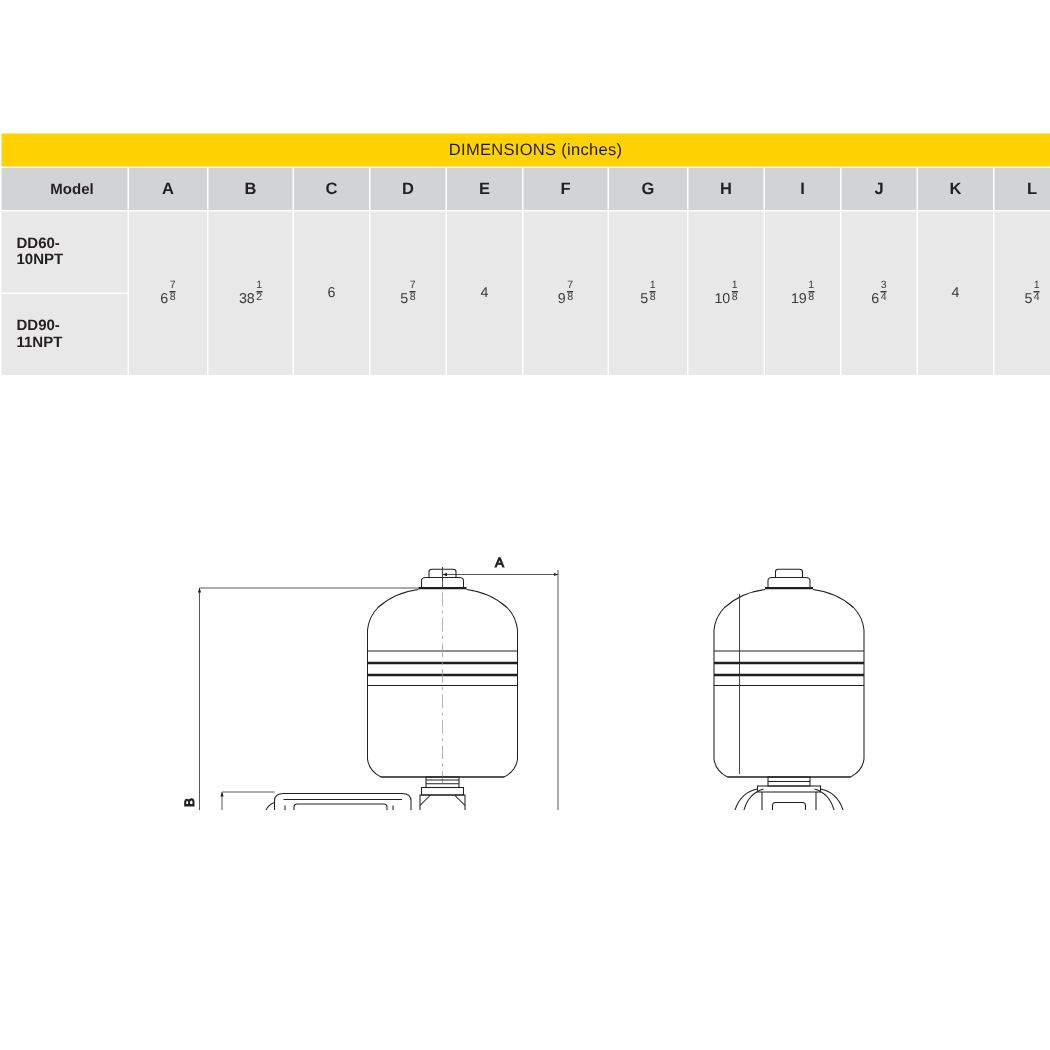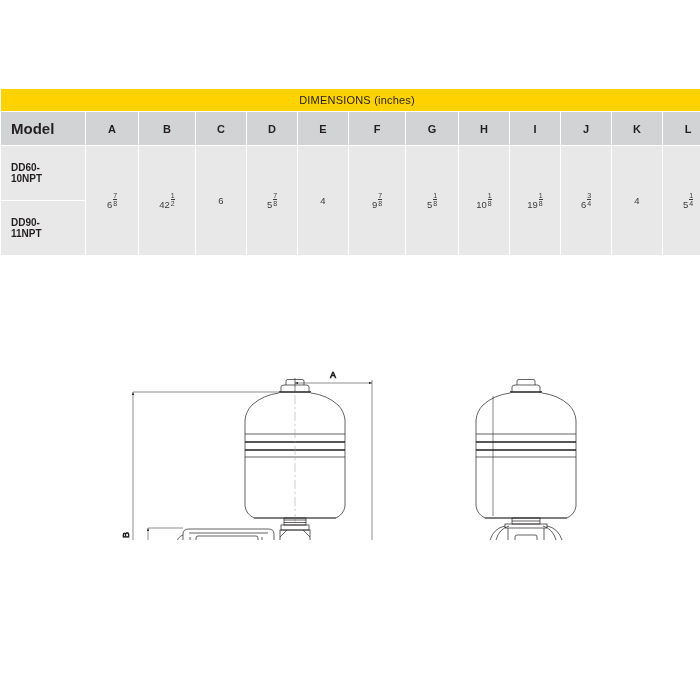--- a/index.html
+++ b/index.html
@@ -41,23 +41,23 @@
   }
   .head-row td {
     background: #d2d3d5;
     color: #231f20;
     text-align: center;
     font-size: 11px;
     font-weight: bold;
     padding: 8px 0 8px 0;
   }
   .head-row td.model-cell {
-    text-align: left;
+    text-align: center;
     padding-left: 10px;
-    font-size: 15px;
+    font-size: 10px;
   }
   .body-row td {
     background: #e8e8e9;
     color: #3a3a3a;
     text-align: center;
     font-size: 9.5px;
     padding: 16px;
     height: 17px;
     vertical-align: middle;
   }
@@ -132,21 +132,21 @@
       <td>G</td>
       <td>H</td>
       <td>I</td>
       <td>J</td>
       <td>K</td>
       <td>L</td>
     </tr>
     <tr class="body-row">
       <td class="model-cell">DD60-10NPT</td>
       <td class="val-cell" rowspan="2"><span>6</span><span class="frac"><span class="num">7</span><span class="den">8</span></span></td>
-      <td class="val-cell" rowspan="2"><span>42</span><span class="frac"><span class="num">1</span><span class="den">2</span></span></td>
+      <td class="val-cell" rowspan="2"><span>38</span><span class="frac"><span class="num">1</span><span class="den">2</span></span></td>
       <td class="val-cell" rowspan="2"><span>6</span></td>
       <td class="val-cell" rowspan="2"><span>5</span><span class="frac"><span class="num">7</span><span class="den">8</span></span></td>
       <td class="val-cell" rowspan="2"><span>4</span></td>
       <td class="val-cell" rowspan="2"><span>9</span><span class="frac"><span class="num">7</span><span class="den">8</span></span></td>
       <td class="val-cell" rowspan="2"><span>5</span><span class="frac"><span class="num">1</span><span class="den">8</span></span></td>
       <td class="val-cell" rowspan="2"><span>10</span><span class="frac"><span class="num">1</span><span class="den">8</span></span></td>
       <td class="val-cell" rowspan="2"><span>19</span><span class="frac"><span class="num">1</span><span class="den">8</span></span></td>
       <td class="val-cell" rowspan="2"><span>6</span><span class="frac"><span class="num">3</span><span class="den">4</span></span></td>
       <td class="val-cell" rowspan="2"><span>4</span></td>
       <td class="val-cell" rowspan="2"><span>5</span><span class="frac"><span class="num">1</span><span class="den">4</span></span></td>

